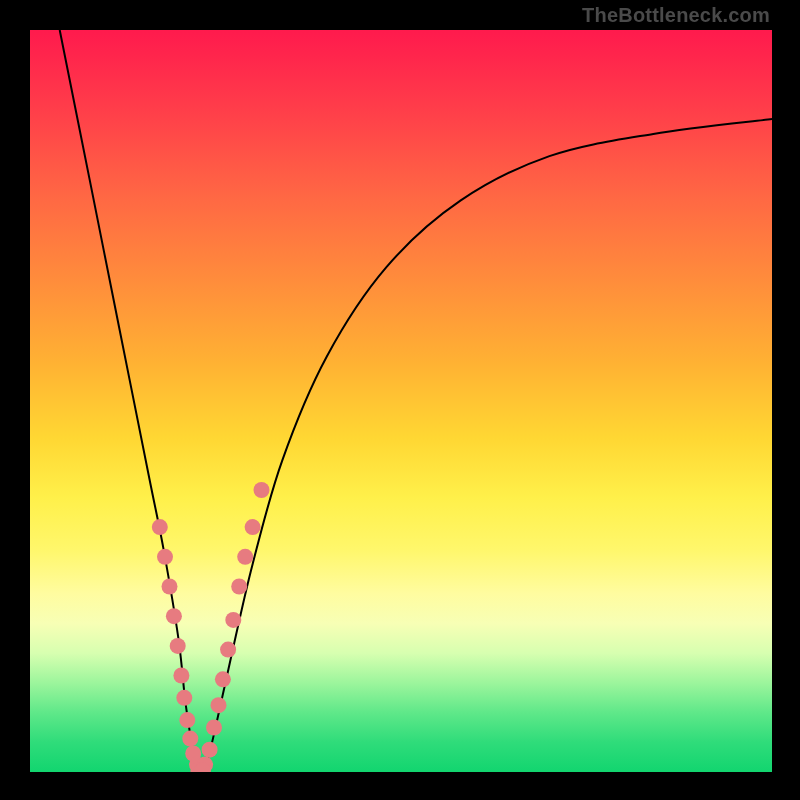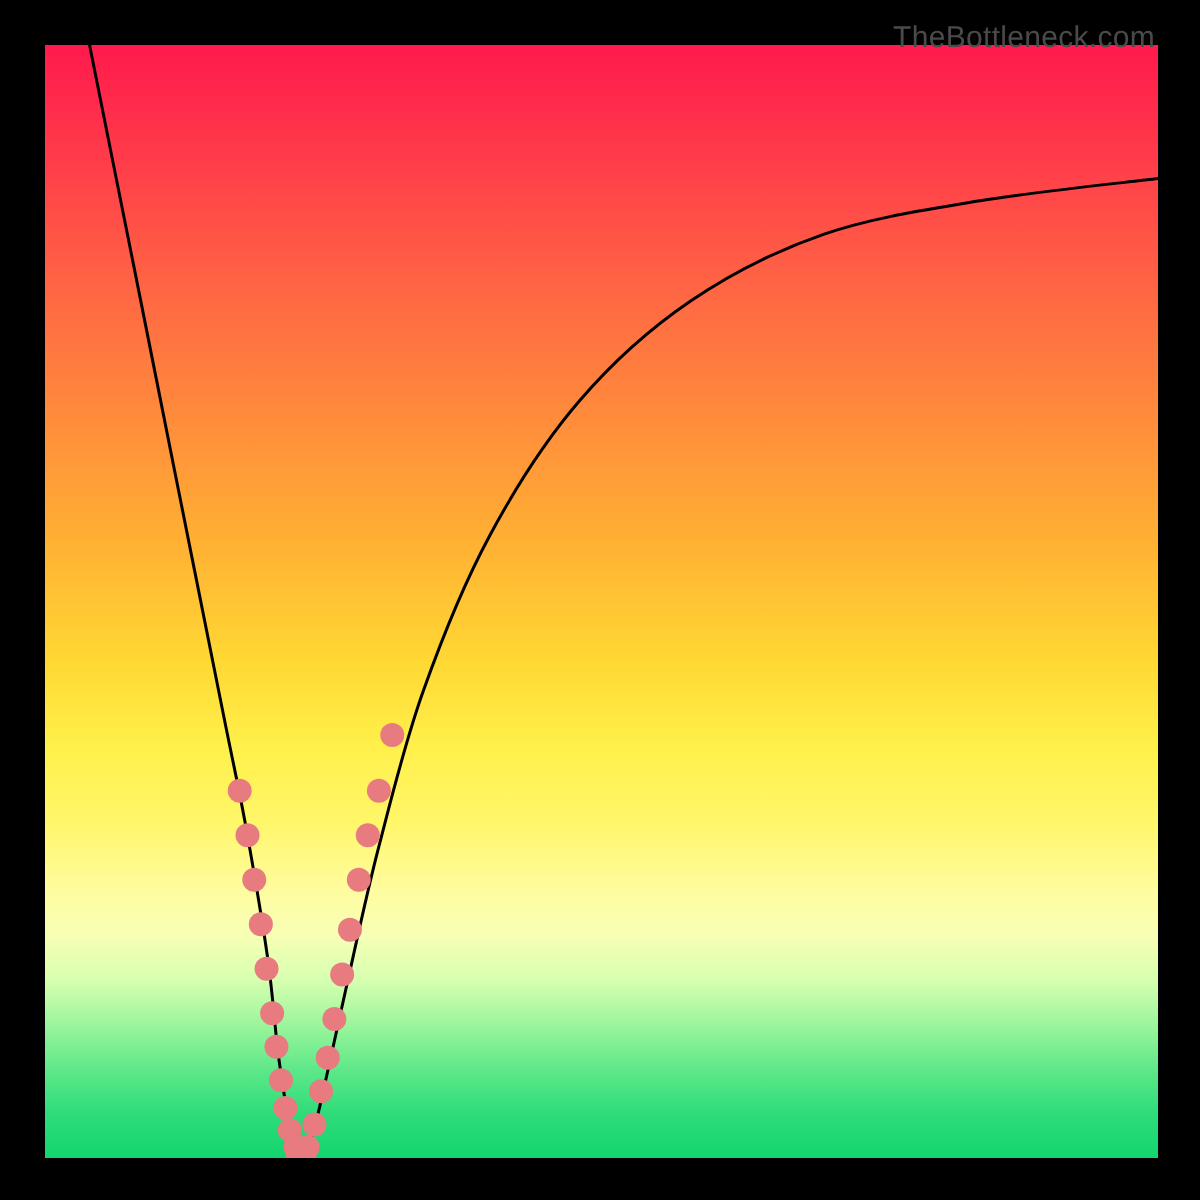--- a/index.html
+++ b/index.html
@@ -37,25 +37,25 @@
       #f7ffb5 80%,
       #d7ffb0 84%,
       #9cf59c 88%,
       #5fe889 92%,
       #2fdc7a 96%,
       #12d56f 100%
     );
   }
   .attribution {
     position: absolute;
-    top: 14px;
+    top: 4px;
     right: 30px;
     color: #4a4a4a;
     font-size: 20px;
-    font-weight: 400;
+    font-weight: 700;
     letter-spacing: 0.2px;
     user-select: none;
   }
   svg.overlay {
     position: absolute;
     left: 30px;
     top: 30px;
     width: 742px;
     height: 742px;
   }

